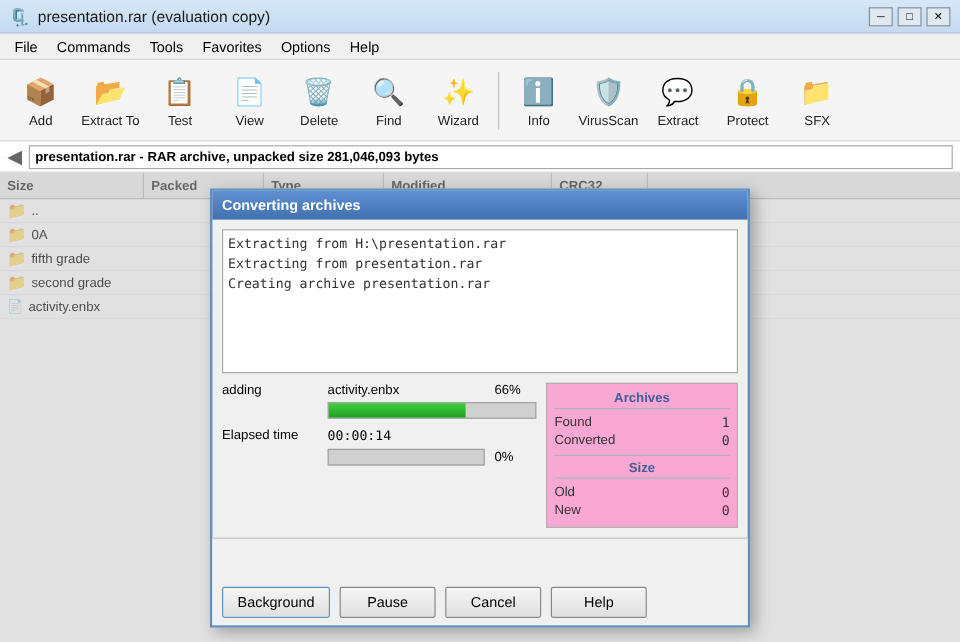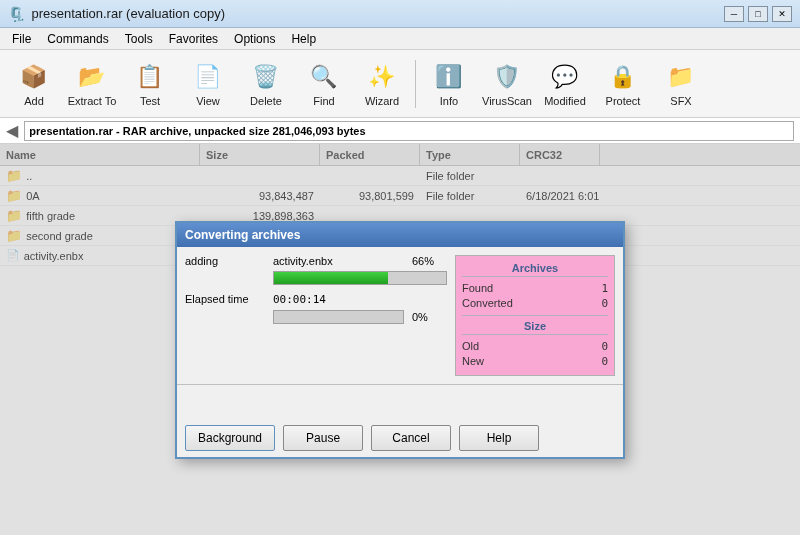--- a/index.html
+++ b/index.html
@@ -394,45 +394,45 @@
     <div class="toolbar-btn">
       <div class="toolbar-icon">ℹ️</div>
       <div class="toolbar-label">Info</div>
     </div>
     <div class="toolbar-btn">
       <div class="toolbar-icon">🛡️</div>
       <div class="toolbar-label">VirusScan</div>
     </div>
     <div class="toolbar-btn">
       <div class="toolbar-icon">💬</div>
-      <div class="toolbar-label">Modified</div>
+      <div class="toolbar-label">Extract</div>
     </div>
     <div class="toolbar-btn">
       <div class="toolbar-icon">🔒</div>
       <div class="toolbar-label">Protect</div>
     </div>
     <div class="toolbar-btn">
       <div class="toolbar-icon">📁</div>
       <div class="toolbar-label">SFX</div>
     </div>
   </div>
 
 <div id="address-bar">
   <span id="nav-back">◀</span>
   <input type="text" id="address-field" readonly="" value="presentation.rar - RAR archive, unpacked size 281,046,093 bytes" style="">
 </div>
 
 <div id="main-content">
 
   <div id="file-list">
     <div id="file-list-header">
-    <div class="col-header" style="width: 200px; min-width: 200px;">Name</div>
         <div class="col-header" style="width: 120px; min-width: 120px;">Size</div>
         <div class="col-header" style="width: 100px; min-width: 100px;">Packed</div>
         <div class="col-header" style="width: 100px; min-width: 100px;">Type</div>
+        <div class="col-header" style="width: 140px; min-width: 140px;">Modified</div>
         <div class="col-header" style="width: 80px; min-width: 80px;">CRC32</div>
       </div>
     <div id="file-rows">
     <div class="file-row">
           <div class="file-cell cell-name" style="width: 200px;">
             <span class="folder-icon">📁</span>
             <span>..</span>
           </div>
           <div class="file-cell cell-size" style="width: 120px;"></div>
           <div class="file-cell cell-packed" style="width: 100px;"></div>
@@ -486,20 +486,25 @@
         </div>
       </div>
   </div>
 
   <div id="modal-overlay">
     <div id="convert-dialog">
       <div id="dialog-title-bar">
         <span>Converting archives</span>
       </div>
       <div id="dialog-body">
+        <div id="log-area">
+        <div>Extracting from H:\presentation.rar</div>
+            <div>Extracting from presentation.rar</div>
+            <div>Creating archive presentation.rar</div>
+          </div>
         <div id="dialog-content-row">
           <div id="left-section">
             <div id="progress-section">
               <div class="progress-row">
                 <span class="progress-label-col">adding</span>
                 <span class="progress-name">activity.enbx</span>
                 <span class="progress-pct">66%</span>
               </div>
               <div class="progress-row">
                 <span class="progress-label-col"></span>

